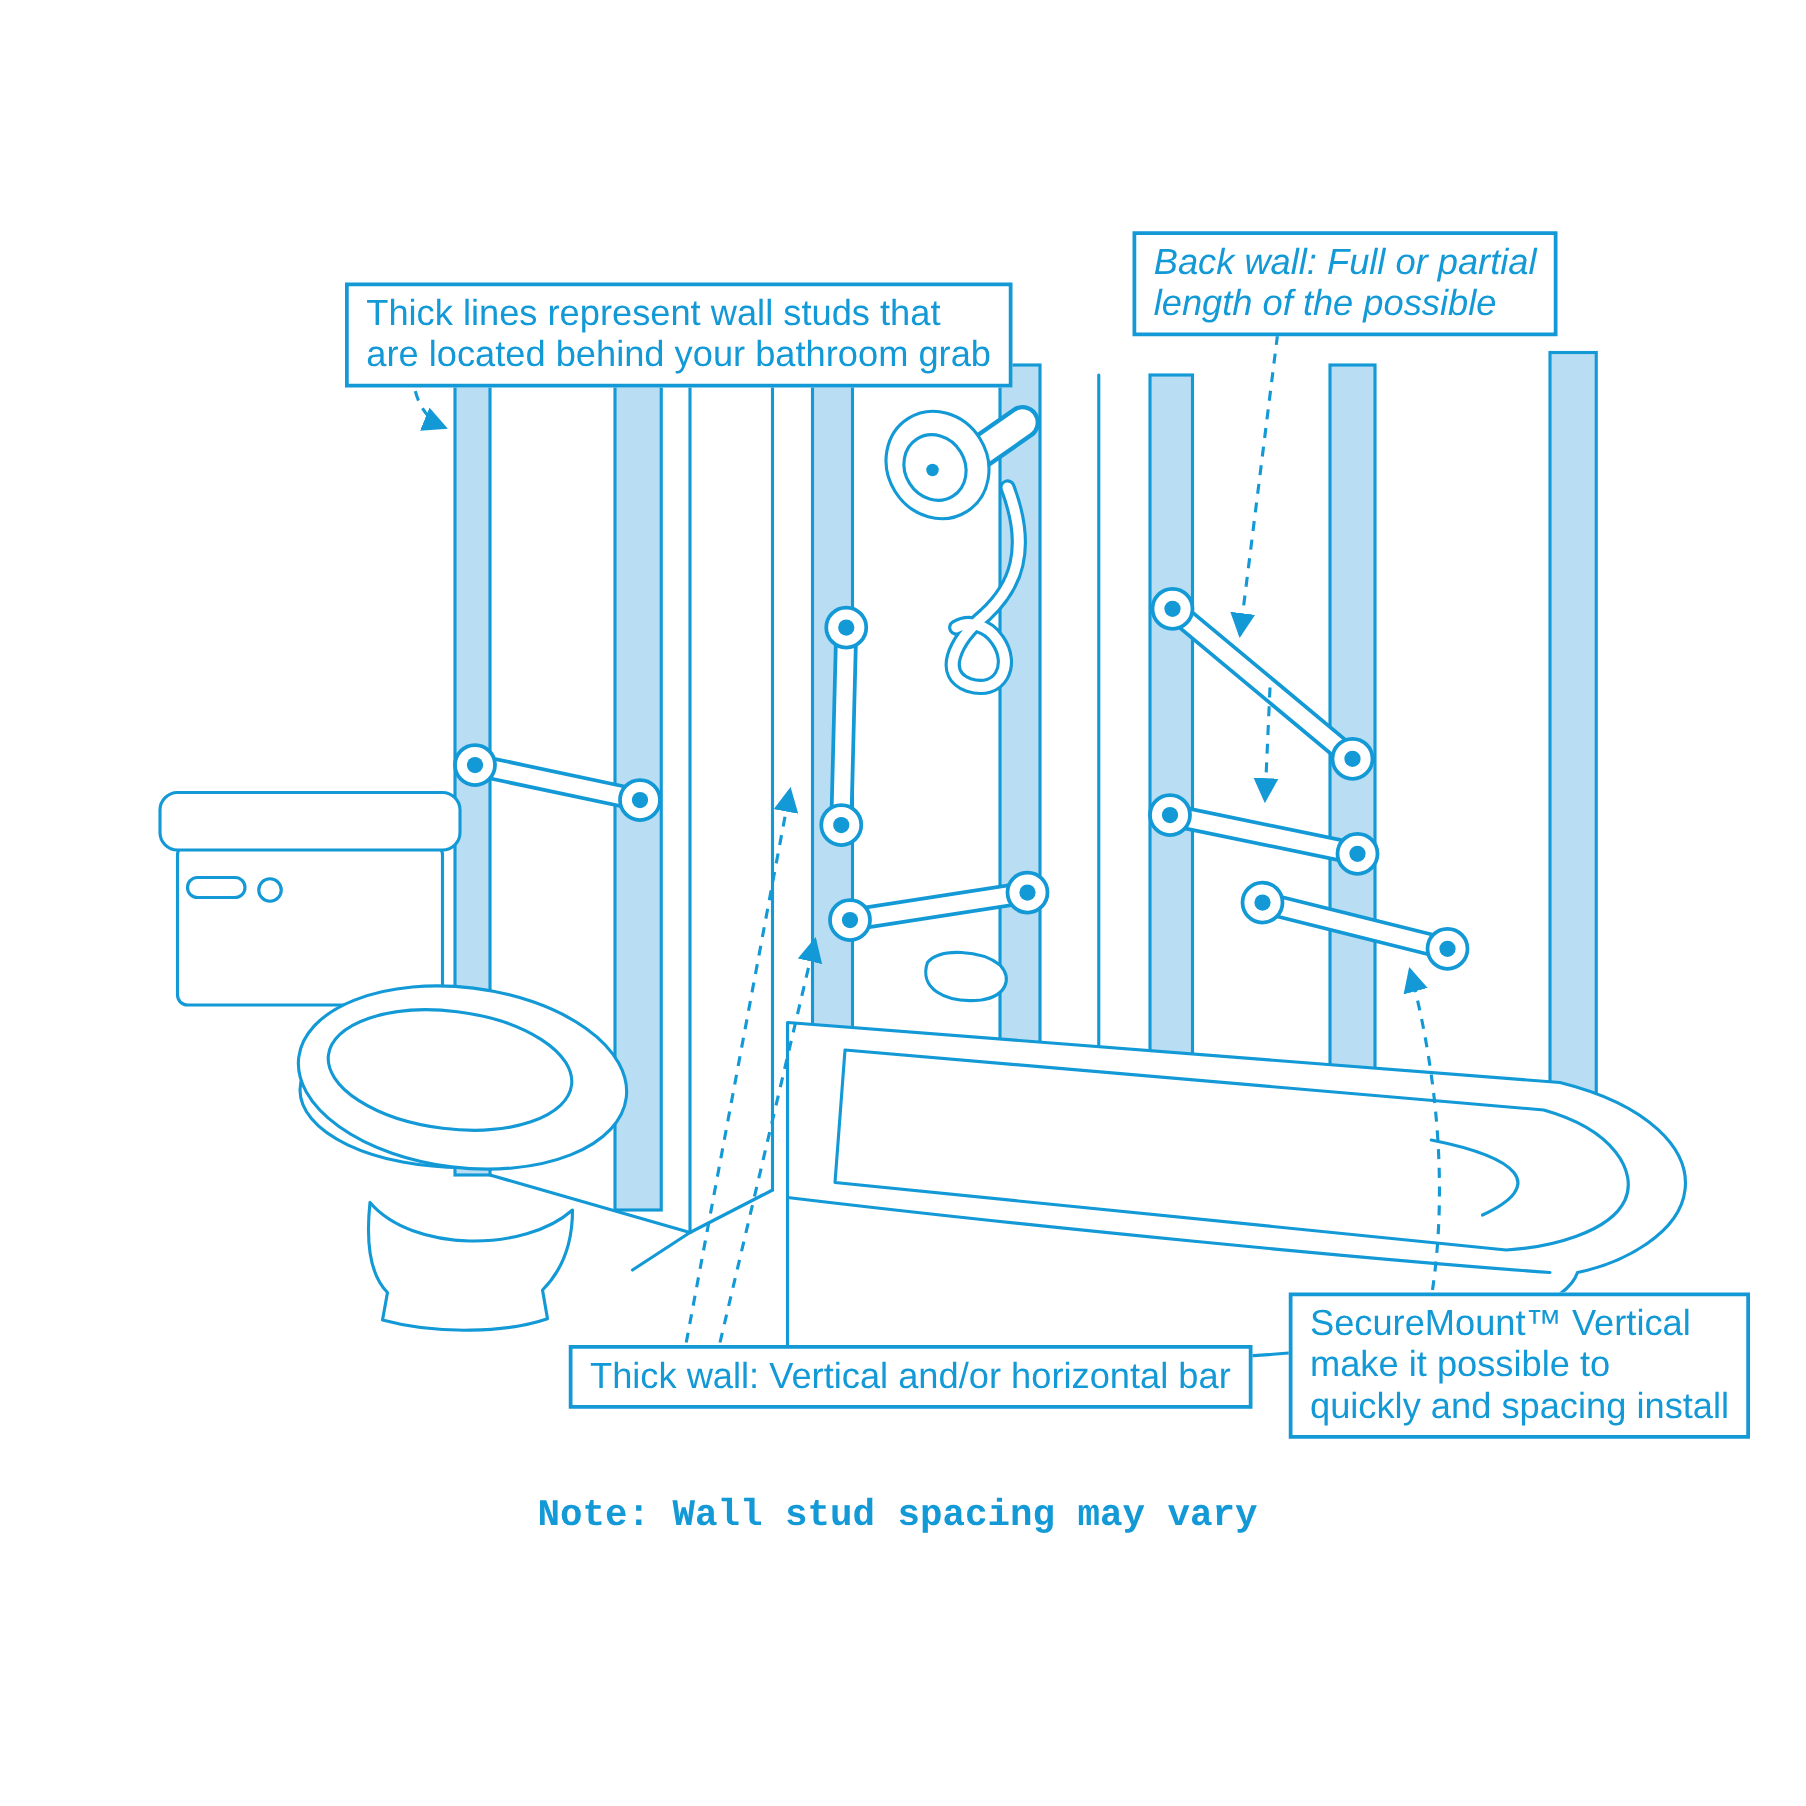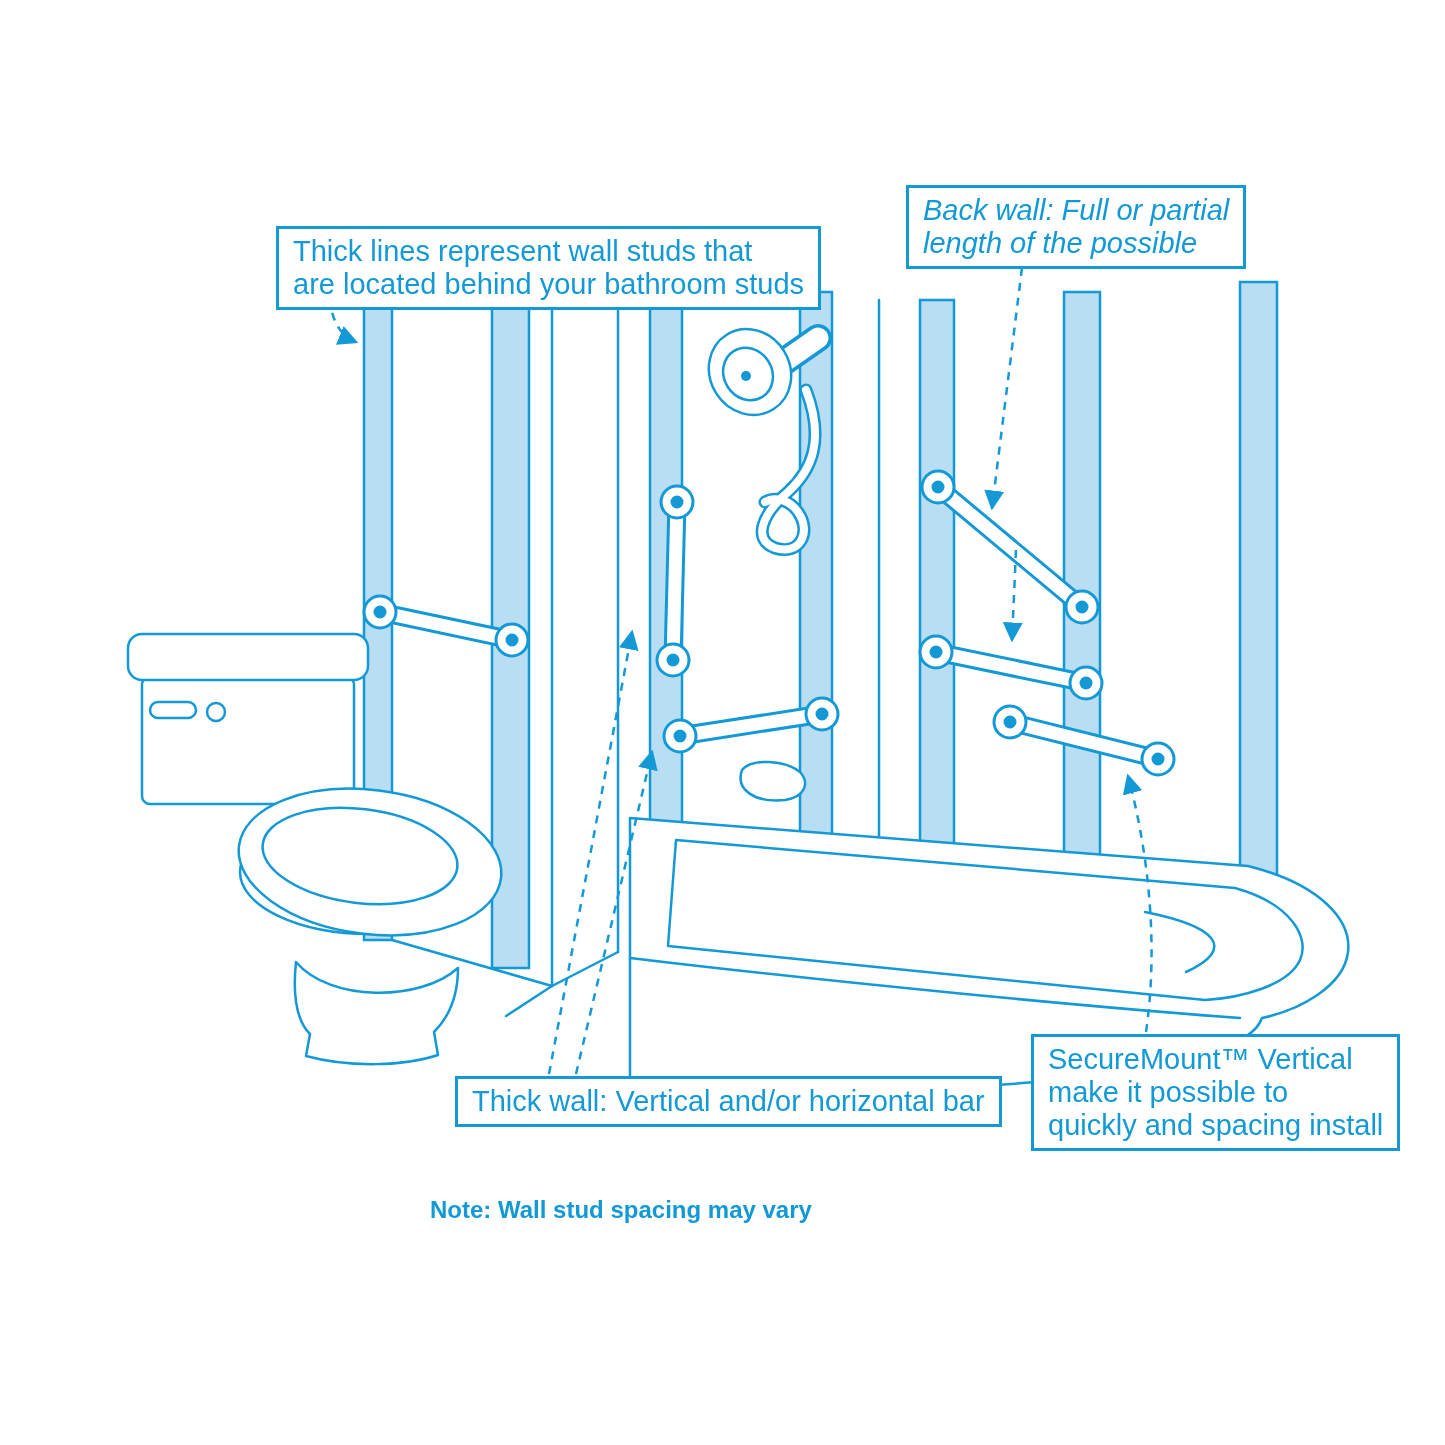--- a/index.html
+++ b/index.html
@@ -28,21 +28,21 @@
   
   .callout {
     position:absolute; width:max-content;
     background:#ffffff; border:3px solid var(--line,#1299d6);
     color:var(--text,#1299d6); font-size:29px; line-height:33px;
     padding:6px 14px; z-index:2;
   }
   .callout div { white-space:nowrap; }
   .note {
     position:absolute; color:var(--text,#1299d6);
-    font-size:24px; font-weight:bold; white-space:nowrap; z-index:2;
+    font-size:30px; font-weight:bold; white-space:nowrap; z-index:2;font-family:Liberation Mono, monospace;
   }
 </style>
 </head>
 <body>
 
 <div class="canvas">
 
   <svg width="1445" height="1445" viewBox="0 0 1445 1445">
     <defs>
       <marker id="arr" viewBox="0 0 8 8" refX="7" refY="4" markerWidth="8" markerHeight="8" orient="auto">
@@ -160,21 +160,21 @@
       <path class="dash" marker-end="url(#arr)" d="M 1022 268 L 992 508"></path>
       <path class="dash" marker-end="url(#arr)" d="M 1016 550 L 1012 640"></path>
       <path class="dash" marker-end="url(#arr)" d="M 549 1074 L 632 632"></path>
       <path class="dash" marker-end="url(#arr)" d="M 576 1074 L 652 752"></path>
       <path class="dash" marker-end="url(#arr)" d="M 1146 1032 C 1158 950 1150 858 1128 776"></path>
     </g>
   </svg>
 
   <div class="callout" style="left:276px; top:202px;margin-top:24px;">
     <div>Thick lines represent wall studs that</div>
-    <div>are located behind your bathroom studs</div>
+    <div>are located behind your bathroom grab</div>
   </div>
 
   <div class="callout" style="left:906px; top:185px;font-style:italic;">
     <div>Back wall: Full or partial</div>
     <div>length of the possible</div>
   </div>
 
   <div class="callout" style="left:455px; top:1076px;">
     <div>Thick wall: Vertical and/or horizontal bar</div>
   </div>

